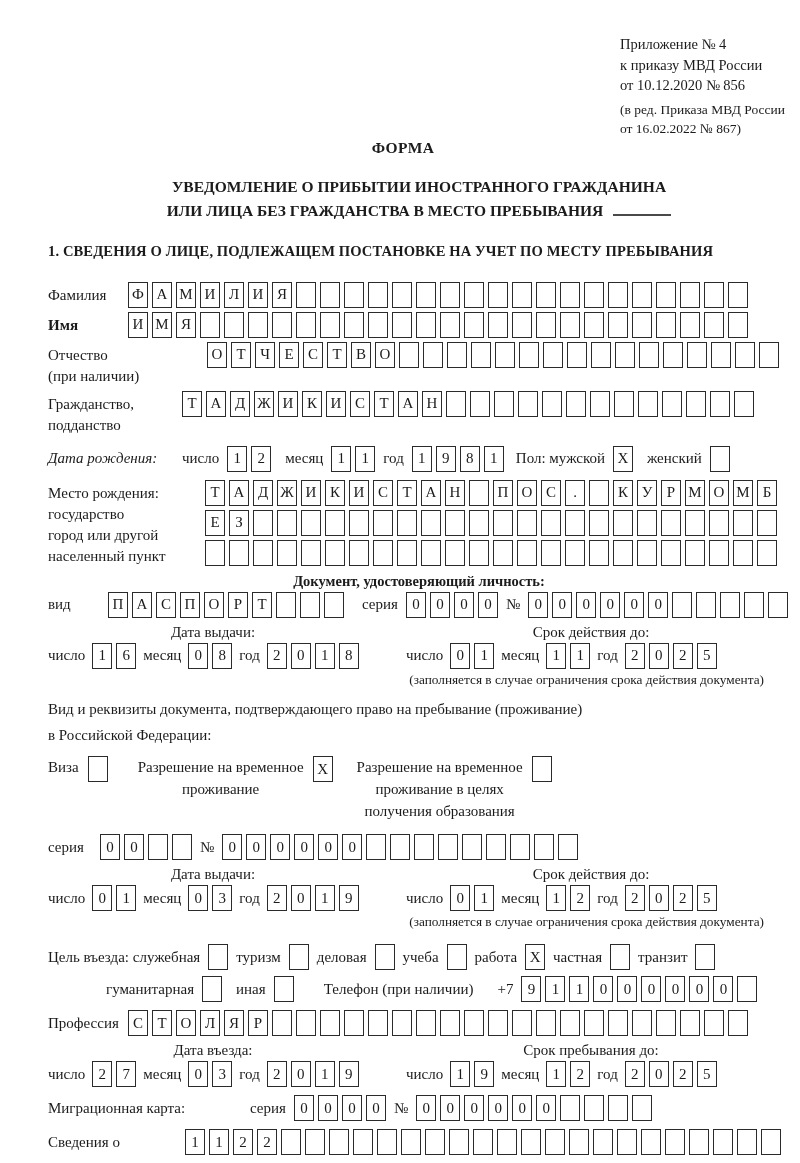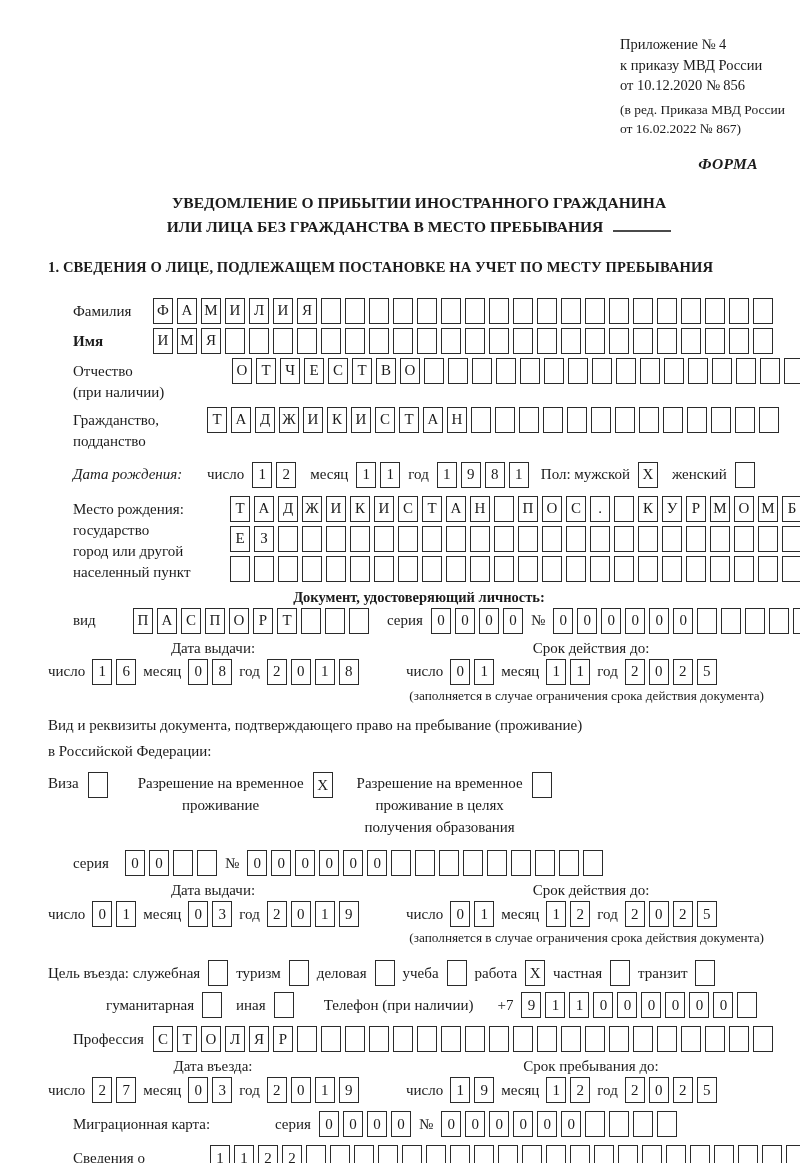--- a/index.html
+++ b/index.html
@@ -4,28 +4,28 @@
 <style>
   html,body{margin:0;padding:0;background:#fff;}
   body{width:800px;height:1163px;overflow:hidden;
        font-family:"Liberation Serif","DejaVu Serif",serif;
        color:#1b1b1b;font-size:15px;}
   .page{box-sizing:border-box;width:800px;height:1163px;padding:34px 10px 0 48px;position:relative;}
 
   
   .hdr{margin-left:572px;font-size:14.5px;line-height:1.42;}
   .hdr .sub{margin-top:5px;font-size:13.5px;line-height:1.4;}
-  .forma{text-align:right;padding-right:32px;font-weight:bold;font-size:15.5px;margin-top:16px;letter-spacing:.4px;font-style:italic;}
+  .forma{text-align:center;padding-right:32px;font-weight:bold;font-size:15.5px;letter-spacing:.4px;}
 
   .title{text-align:center;font-weight:bold;font-size:15.5px;line-height:1.55;margin-top:18px;}
   .blank-underline{display:inline-block;width:58px;border-bottom:2px solid #4a4a4a;height:14px;margin-left:10px;}
   .sec-head{font-weight:bold;font-size:14.6px;margin-top:20px;letter-spacing:.1px;}
 
   
-  .frow{display:flex;align-items:flex-start;margin-top:4px;margin-left:25px;}
+  .frow{display:flex;align-items:flex-start;margin-top:4px;}
   .lbl{flex:none;line-height:21px;padding-top:3px;}
   .lbl div{line-height:21px;}
   .cells{display:flex;gap:4px;flex-wrap:nowrap;}
   .cell{box-sizing:border-box;width:20px;height:26px;border:1.5px solid #2b2b2b;background:#fff;
         display:inline-flex;align-items:center;justify-content:center;font-size:15px;flex:none;}
   .stack{display:flex;flex-direction:column;gap:4px;}
   .inrow{display:flex;align-items:center;gap:8px;}
   .inrow .t{padding-top:0;}
 
   

